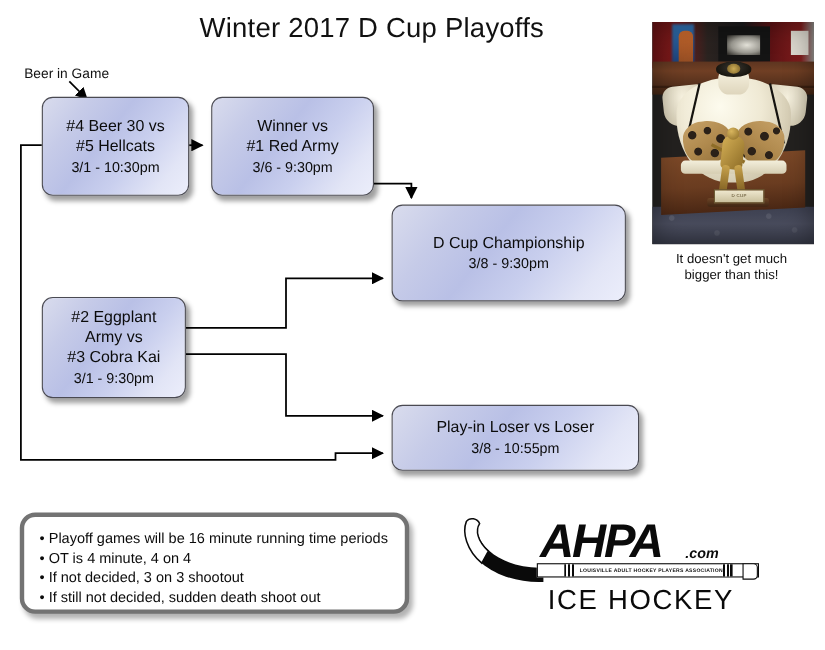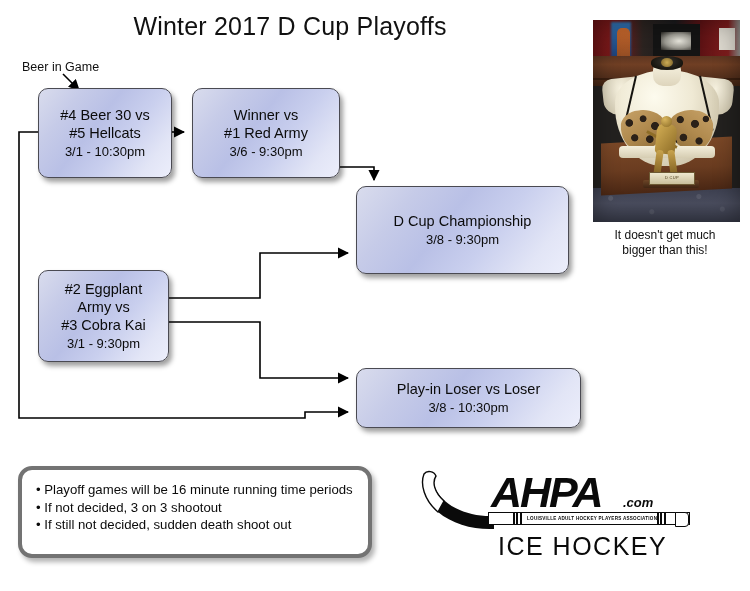--- a/index.html
+++ b/index.html
@@ -20,20 +20,21 @@
   #page-title {
     position: absolute;
     left: 0;
     top: 12px;
     width: 580px;
     text-align: center;
     font-size: 25px;
     font-weight: normal;
     letter-spacing: 0.2px;
     color: #111;
+    padding-left: 48px;
   }
 
   
   .bracket-box {
     position: absolute;
     box-sizing: border-box;
     border: 1.4px solid #4a4a52;
     border-radius: 10px;
     background: linear-gradient(128deg,
                 #d9dced 0%,
@@ -362,21 +363,21 @@
 
 <div class="bracket-box" id="box-eggplant">
   <div class="bx-title">#2 Eggplant
 Army vs
 #3 Cobra Kai</div>
   <div class="bx-time">3/1 - 9:30pm</div>
 </div>
 
 <div class="bracket-box" id="box-loser">
   <div class="bx-title">Play-in Loser vs Loser</div>
-  <div class="bx-time">3/8 - 10:30pm</div>
+  <div class="bx-time">3/8 - 10:55pm</div>
 </div>
 
 <div id="trophy-photo">
   <div class="ph-layer ph-wall"></div>
   <div class="ph-layer ph-blue"></div>
   <div class="ph-layer ph-person"></div>
   <div class="ph-layer ph-tv"></div>
   <div class="ph-layer ph-tvglow"></div>
   <div class="ph-layer ph-sign"></div>
   <div class="ph-layer ph-table"></div>
@@ -405,20 +406,21 @@
     <span>D CUP</span>
   </div>
   <div class="ph-layer ph-vign"></div>
 </div>
 
 <div id="photo-caption" style="white-space: pre-line;">It doesn't get much
 bigger than this!</div>
 
 <div id="rules-box">
   <div class="rule">Playoff games will be 16 minute running time periods</div>
+  <div class="rule">OT is 4 minute, 4 on 4</div>
   <div class="rule">If not decided, 3 on 3 shootout</div>
   <div class="rule">If still not decided, sudden death shoot out</div>
 </div>
 
 <div id="ahpa-logo">
   <svg width="290" height="100" viewBox="0 0 290 100" style="position:absolute;left:0;top:0;">
     <path d="M 6 6 C 2 16, 6 32, 20 44 C 34 56, 56 62, 76 61 L 76 48
              C 58 49, 38 43, 27 33 C 17 24, 14 14, 17 7 Z" fill="#0a0a0a"></path>
     <path d="M 6 6 C 9 2, 16 3, 18 8 C 14 14, 16 24, 26 33 L 20 44
              C 6 32, 2 16, 6 6 Z" fill="#ffffff" stroke="#0a0a0a" stroke-width="1.4"></path>

